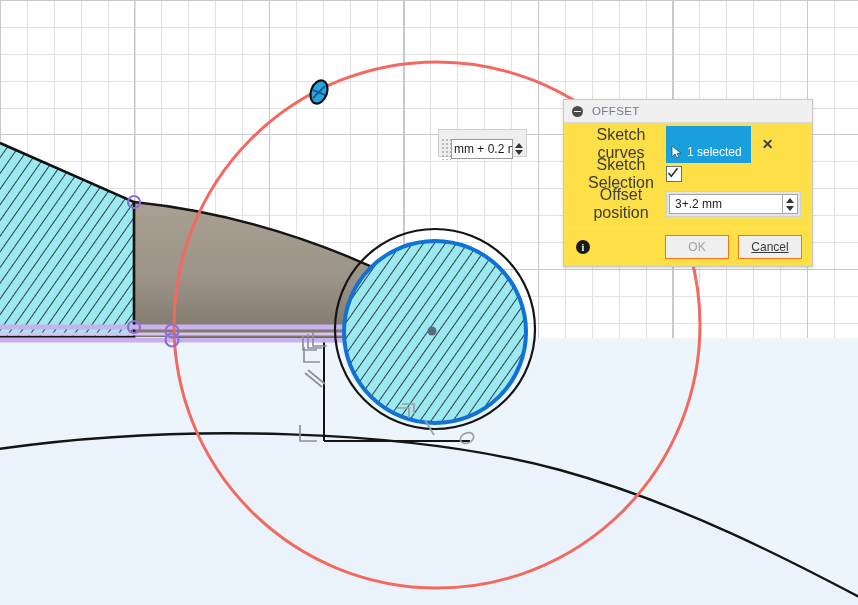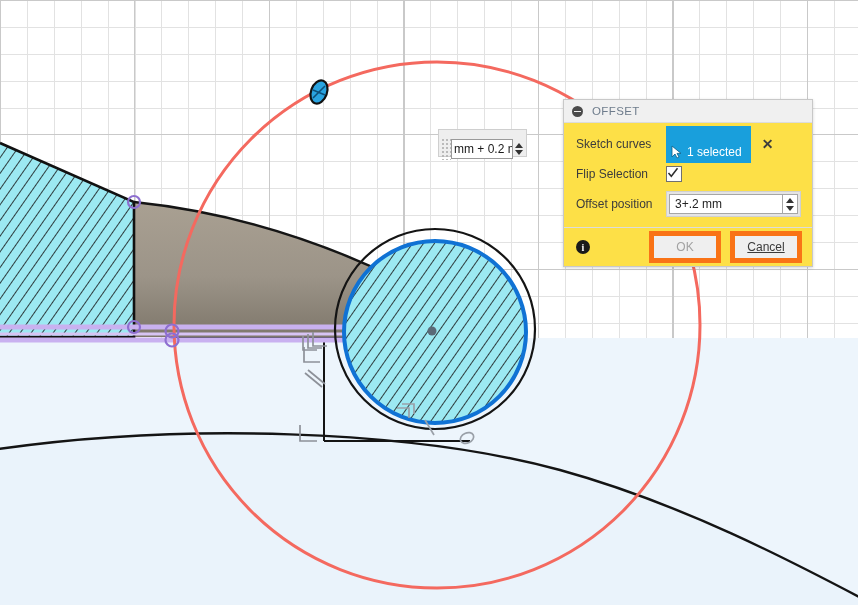--- a/index.html
+++ b/index.html
@@ -125,22 +125,23 @@
   #dlg-body { padding: 6px 0 8px 0; }
   .row {
     display: flex;
     align-items: center;
     height: 30px;
     padding: 0 10px 0 12px;
   }
   .row-label {
     width: 90px;
     flex: none;
-    font-size: 12px;
+    font-size: 16px;
     color: #3c3c3c;
+    text-align: center;
   }
   
   #sel-chip {
     display: flex; align-items: center;
     background: #199fdc;
     height: 21px;
     padding: 16px 9px 0 5px;
     gap: 4px;
     color: #ffffff;
     font-size: 12px;
@@ -206,21 +207,21 @@
     background: #1a1a1a;
     color: #ffffff;
     font-size: 10px; font-weight: bold;
     display: flex; align-items: center; justify-content: center;
     font-family: "Liberation Serif", serif;
     cursor: pointer;
   }
   #dlg-buttons { margin-left: auto; display: flex; gap: 9px; }
   .dlgbtn {
     width: 62px; height: 22px;
-    border: 5px solid #f97316;
+    border: 1px solid #f97316;
     background: #efefef;
     font-size: 12px;
     display: flex; align-items: center; justify-content: center;
     cursor: pointer;
   }
   .dlgbtn.disabled { color: #a2a2a2; }
   .dlgbtn.enabled { color: #3a3a3a; text-decoration: underline; }
 </style>
 </head>
 <body>
@@ -345,21 +346,21 @@
         <div id="sel-chip">
           <svg width="12" height="14" viewBox="0 0 12 14">
             <path d="M1,1 L1,12 L4,9 L6,13 L8,12 L6,8.4 L10,8.4 Z" fill="#ffffff" stroke="#0b5d86" stroke-width="0.8"></path>
           </svg>
           <span>1 selected</span>
         </div>
         <div id="sel-clear">✕</div>
       </div>
 
       <div class="row">
-        <div class="row-label">Flip Selection</div>
+        <div class="row-label">Sketch Selection</div>
         <div id="chain-box">
           <svg width="12" height="12" viewBox="0 0 12 12" style="position:absolute;left:0;top:0">
             <path d="M1.5,6 L4.3,9.2 L10.5,1.2" fill="none" stroke="#2a2a2a" stroke-width="1.5"></path>
           </svg>
         </div>
       </div>
 
       <div class="row">
         <div class="row-label">Offset position</div>
         <div id="offset-field">

